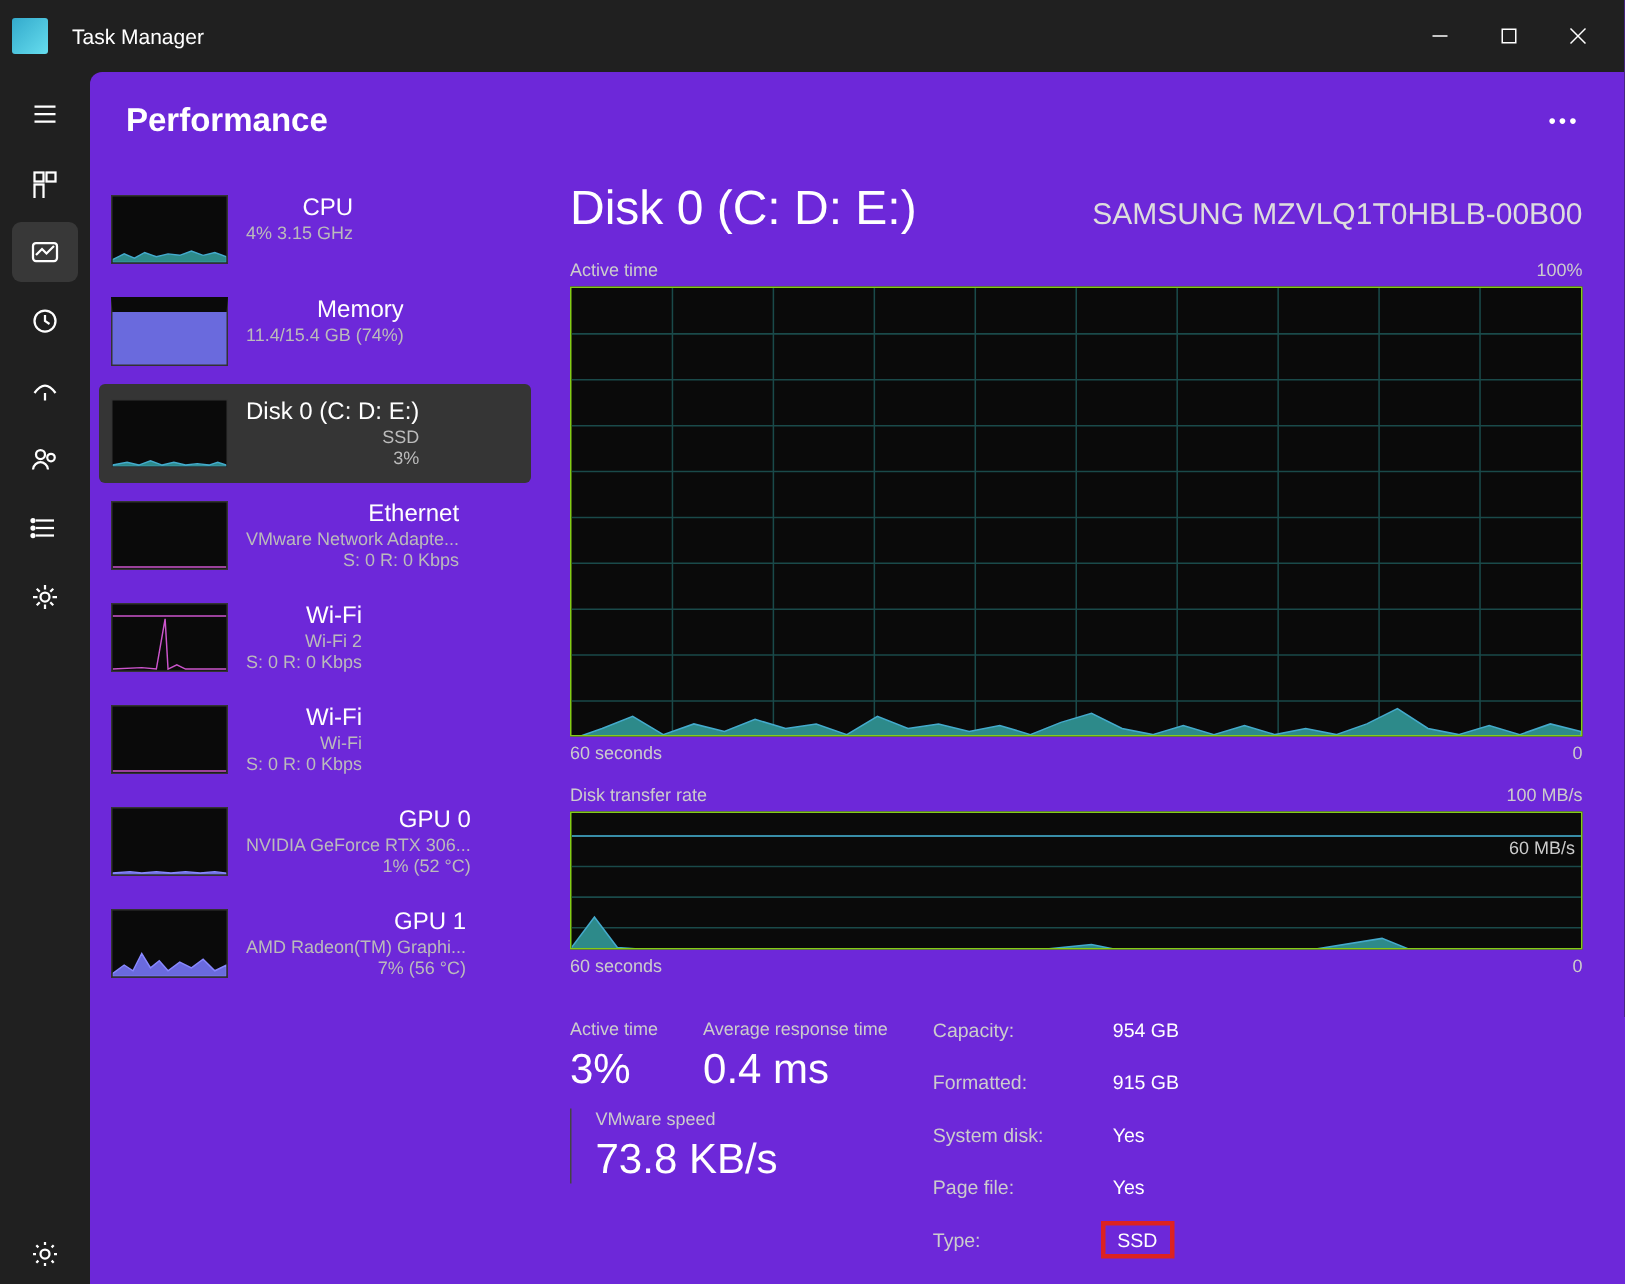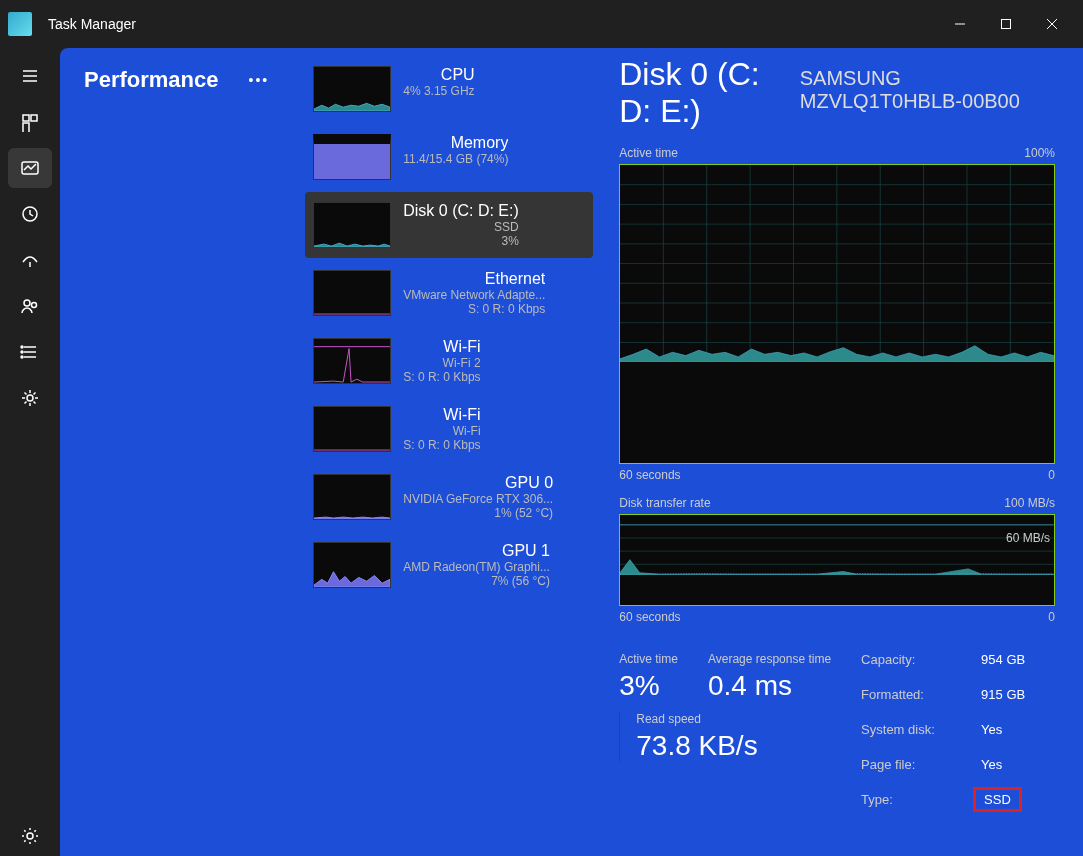--- a/index.html
+++ b/index.html
@@ -36,21 +36,21 @@
 }
 .navrail-item {
   width: 44px; height: 40px; display: flex; align-items: center; justify-content: center;
   border-radius: 6px; cursor: pointer;
 }
 .navrail-item.active { background: #383838; }
 .navrail-item svg { width: 20px; height: 20px; stroke: #fff; stroke-width: 1.5; fill: none; }
 .navrail-spacer { flex: 1; }
 
 .main {
-  flex: 1; display: flex; flex-direction: row; background: #1d4ed8;
+  flex: 1; display: flex; flex-direction: column; background: #6d28d9;
   border-top-left-radius: 8px; overflow: hidden;
 }
 .header {
   height: 64px; display: flex; align-items: center; padding: 0 24px;
 }
 .header h1 { font-size: 22px; font-weight: 600; }
 .header .spacer { flex: 1; }
 .run-task {
   display: flex; align-items: center; gap: 10px; cursor: pointer;
   padding: 6px 10px; border-radius: 4px; font-size: 14px;
@@ -381,21 +381,21 @@
                 <div class="stat-label">Active time</div>
                 <div class="stat-val">3%</div>
               </div>
               <div class="stat-block">
                 <div class="stat-label">Average response time</div>
                 <div class="stat-val">0.4 ms</div>
               </div>
             </div>
             <div style="display:flex; gap:20px;">
               <div class="stat-block bordered">
-                <div class="stat-label">Read speed</div>
+                <div class="stat-label">VMware speed</div>
                 <div class="stat-val">73.8 KB/s</div>
               </div>
             </div>
           </div>
 
           <div class="meta-table">
             <div class="k">Capacity:</div>
             <div class="v">954 GB</div>
             <div class="k">Formatted:</div>
             <div class="v">915 GB</div>

